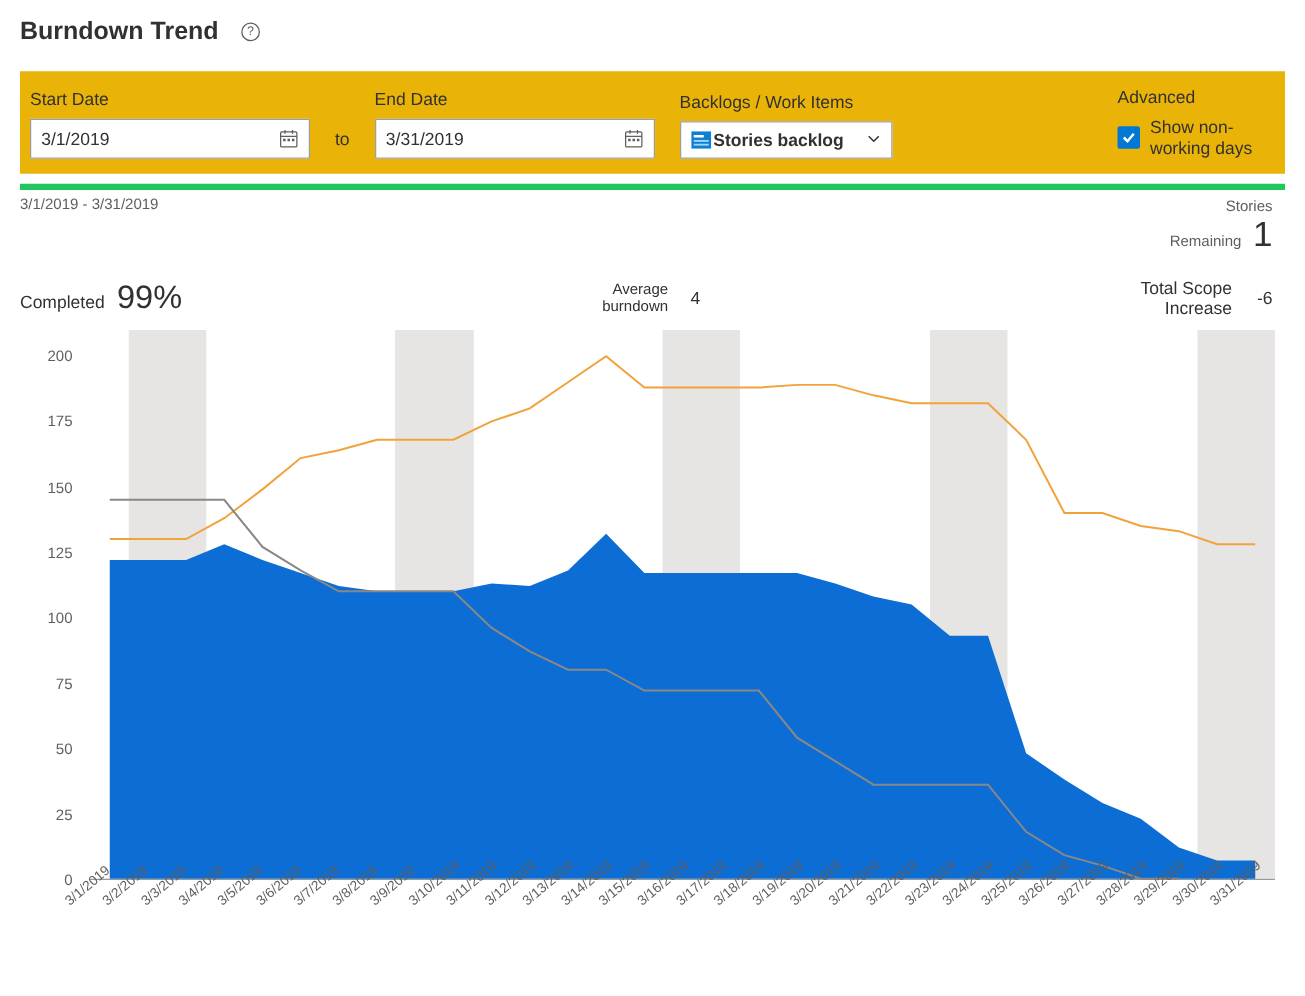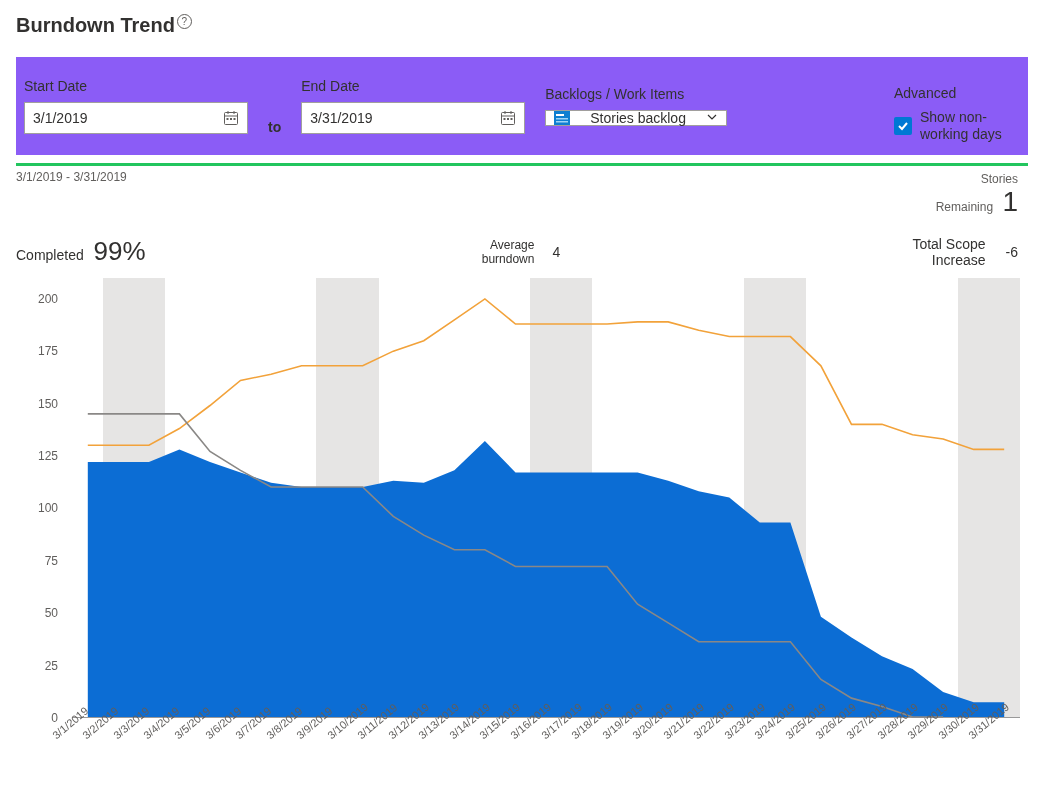--- a/index.html
+++ b/index.html
@@ -1,37 +1,37 @@
 <!DOCTYPE html>
 <html><head>
 <meta charset="utf-8">
 <style>
   * { box-sizing: border-box; }
   html, body { margin: 0; padding: 0; font-family: "Segoe UI", -apple-system, sans-serif; font-size: 14px; color: #323130; background: #fff; width: 1044px; }
   .page { padding: 14px 16px 16px 16px; }
-  .title-row { display: flex; align-items: flex-start; gap: 2px; }
+  .title-row { display: flex; align-items: center; gap: 18px; }
   .title { font-size: 20px; font-weight: 600; }
   .help-icon { width: 15px; height: 15px; border: 1px solid #605e5c; border-radius: 50%; display: inline-flex; align-items: center; justify-content: center; font-size: 10px; color: #605e5c; cursor: pointer; }
-  .controls-bar { margin-top: 20px; display: flex; align-items: center; gap: 20px; background: #8b5cf6; padding: 12px 8px; }
+  .controls-bar { margin-top: 20px; display: flex; align-items: flex-end; gap: 20px; background: #eab308; padding: 12px 8px; }
   .ctrl-col { display: flex; flex-direction: column; gap: 8px; }
   .ctrl-label { font-size: 14px; color: #323130; }
   .date-box { width: 224px; height: 32px; background: #fff; border: 1px solid #a19f9d; display: flex; align-items: center; justify-content: space-between; padding: 0 8px; }
   .date-val { color: #323130; }
   .cal-icon svg { display: block; }
-  .to-text { align-self: flex-end; padding-bottom: 8px; color: #323130; font-weight: bold; }
-  .select-box { height: 16px; background: #fff; border: 1px solid #a19f9d; display: flex; align-items: center; padding: 0 8px; gap: 20px; min-width: 170px; }
+  .to-text { align-self: flex-end; padding-bottom: 8px; color: #323130; }
+  .select-box { height: 30px; background: #fff; border: 1px solid #a19f9d; display: flex; align-items: center; padding: 0 8px; gap: 2px; min-width: 170px; font-weight: bold; }
   .select-box .chev { margin-left: auto; }
   .select-box.wide { min-width: 190px; }
   .icon-stories svg { display: block; }
-  .adv-col { margin-left: auto; margin-top: 16px; }
+  .adv-col { margin-left: auto; }
   .checkbox-row { display: flex; align-items: center; gap: 8px; }
   .cb { width: 18px; height: 18px; background: #0078d4; border-radius: 2px; display: flex; align-items: center; justify-content: center; color: #fff; font-size: 12px; }
   .cb-label { font-size: 14px; line-height: 1.2; max-width: 100px; }
 
-  .chart-area { margin-top: 8px; border-top: 3px solid #22c55e; padding-top: 4px; }
+  .chart-area { margin-top: 8px; border-top: 5px solid #22c55e; padding-top: 4px; }
   .chart-header-row1 { display: flex; justify-content: space-between; align-items: flex-start; padding-right: 10px; }
   .range-text { font-size: 12px; color: #605e5c; }
   .stat-right { text-align: right; }
   .stat-right .lbls { font-size: 12px; color: #605e5c; line-height: 1.2; }
   .stat-right .big { font-size: 28px; font-weight: 300; margin-left: 6px; }
   .chart-header-row2 { display: flex; align-items: center; margin-top: 18px; padding-right: 10px; }
   .stat-left .lbl { font-size: 14px; color: #323130; margin-right: 6px; }
   .stat-left .big { font-size: 26px; font-weight: 300; }
   .stat-center { margin-left: auto; margin-right: auto; text-align: right; display: flex; align-items: center; gap: 18px; position: relative; left: -8px; }
   .stat-center .lbls { font-size: 12px; color: #323130; line-height: 1.2; text-align: right; }

